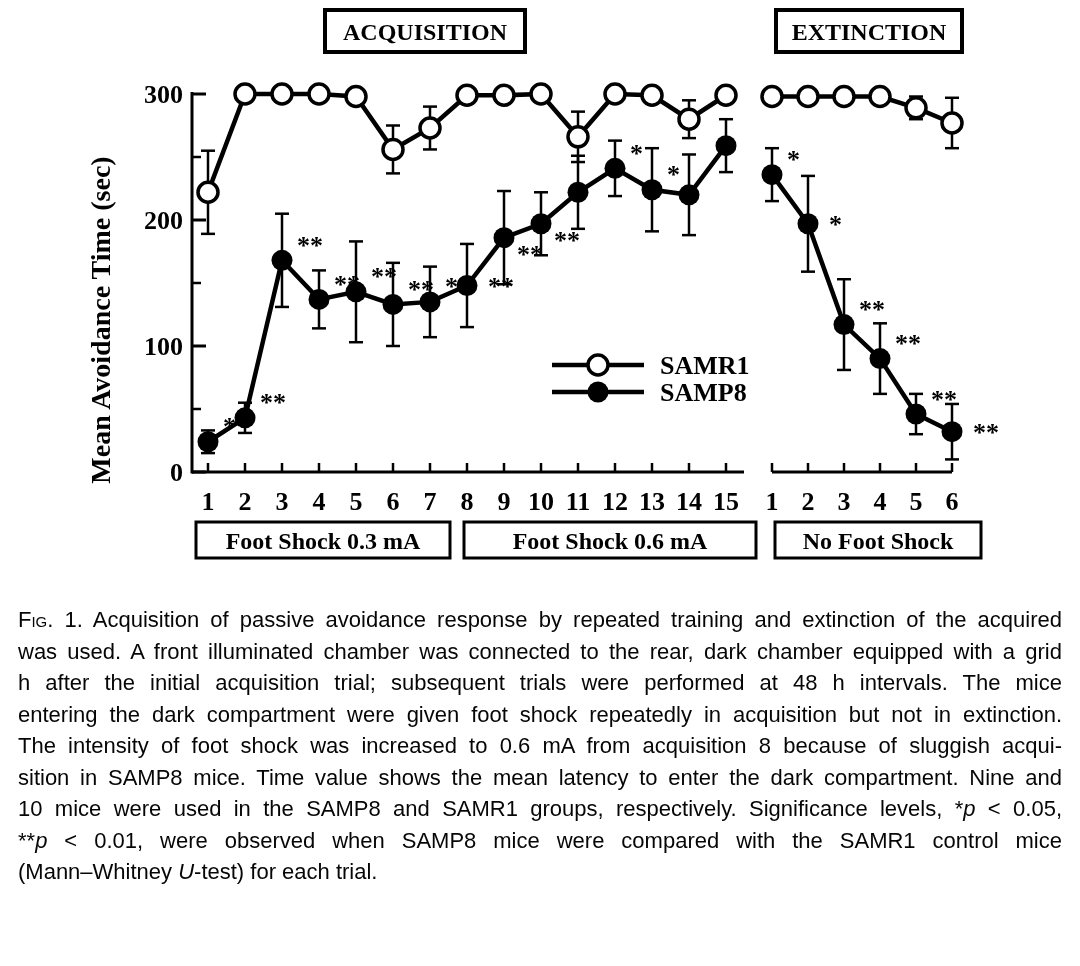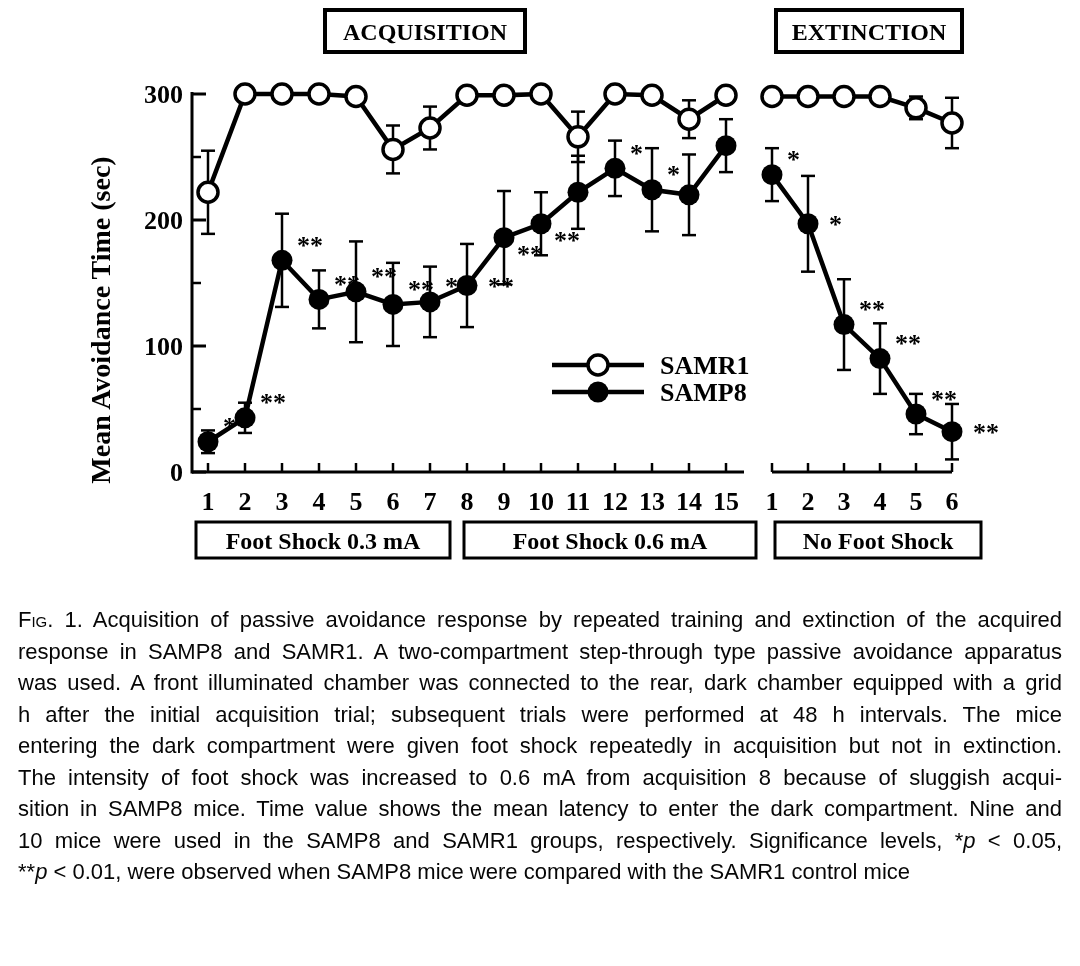--- a/index.html
+++ b/index.html
@@ -251,22 +251,22 @@
         <line x1="552" y1="365" x2="644" y2="365" stroke="#000" stroke-width="4.5"></line>
         <circle cx="598" cy="365" r="10" fill="#fff" stroke="#000" stroke-width="3.5"></circle>
         <text x="660" y="365" font-size="26" font-weight="bold" text-anchor="start" dominant-baseline="central">SAMR1</text>
         <line x1="552" y1="392" x2="644" y2="392" stroke="#000" stroke-width="4.5"></line>
         <circle cx="598" cy="392" r="10.5" fill="#000"></circle>
         <text x="660" y="392" font-size="26" font-weight="bold" text-anchor="start" dominant-baseline="central">SAMP8</text>
       </g>
     </svg>
   <div class="caption" id="caption">
       <div class="cap-line"><span class="figlab">Fig. 1.</span> Acquisition of passive avoidance response by repeated training and extinction of the acquired</div>
-      <div class="cap-line">response in SAMP8 and SAMR1. A two-compartment step-through type passive avoidance apparatus</div>
       <div class="cap-line">was used. A front illuminated chamber was connected to the rear, dark chamber equipped with a grid</div>
       <div class="cap-line">h after the initial acquisition trial; subsequent trials were performed at 48 h intervals. The mice</div>
       <div class="cap-line">entering the dark compartment were given foot shock repeatedly in acquisition but not in extinction.</div>
       <div class="cap-line">The intensity of foot shock was increased to 0.6 mA from acquisition 8 because of sluggish acqui-</div>
       <div class="cap-line">sition in SAMP8 mice. Time value shows the mean latency to enter the dark compartment. Nine and</div>
       <div class="cap-line">10 mice were used in the SAMP8 and SAMR1 groups, respectively. Significance levels, *<i>p</i> &lt; 0.05,</div>
       <div class="cap-line">**<i>p</i> &lt; 0.01, were observed when SAMP8 mice were compared with the SAMR1 control mice</div>
+      <div class="cap-line">(Mann–Whitney <i>U</i>-test) for each trial.</div>
     </div>
 </div>
 
 </body></html>

